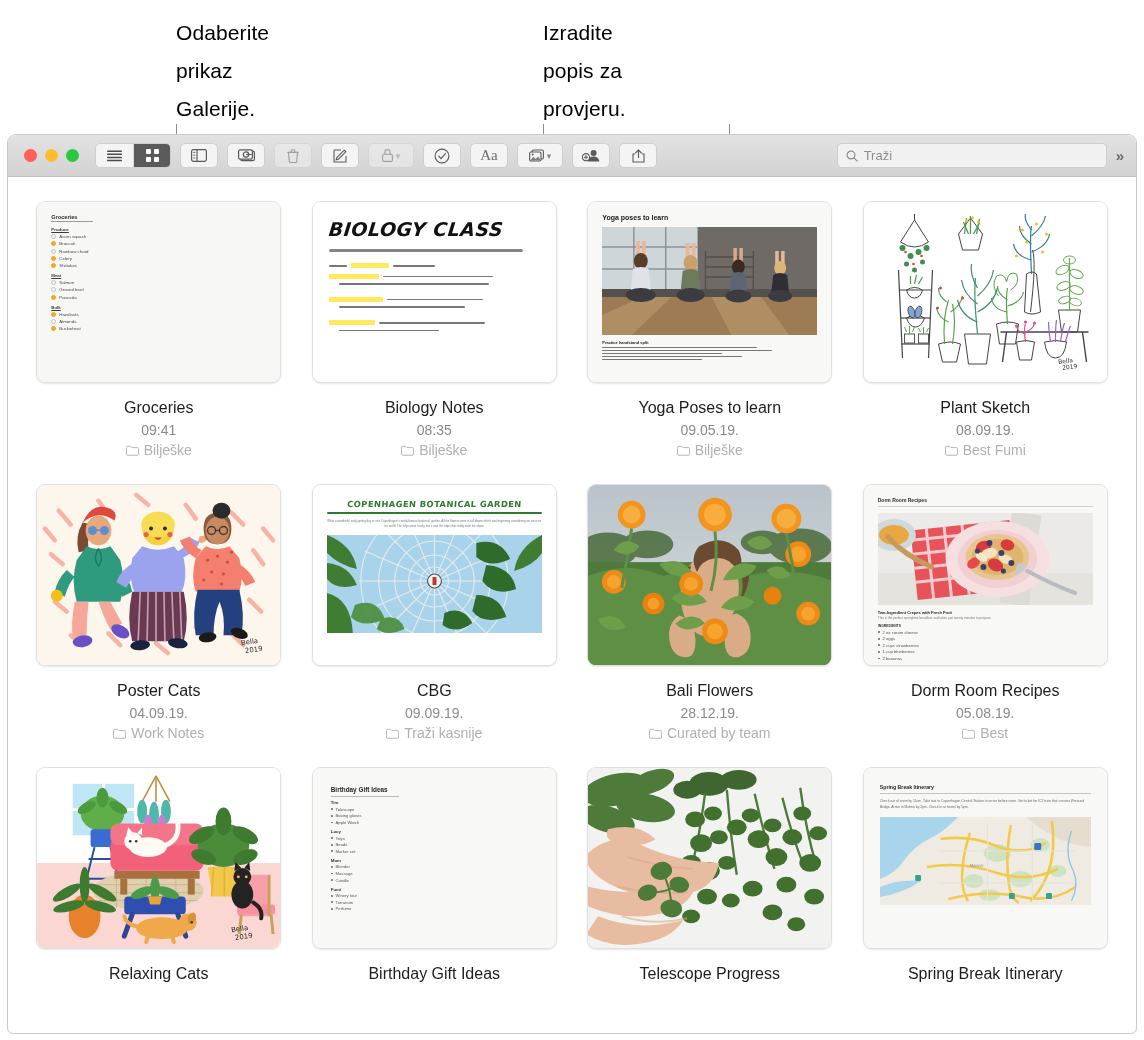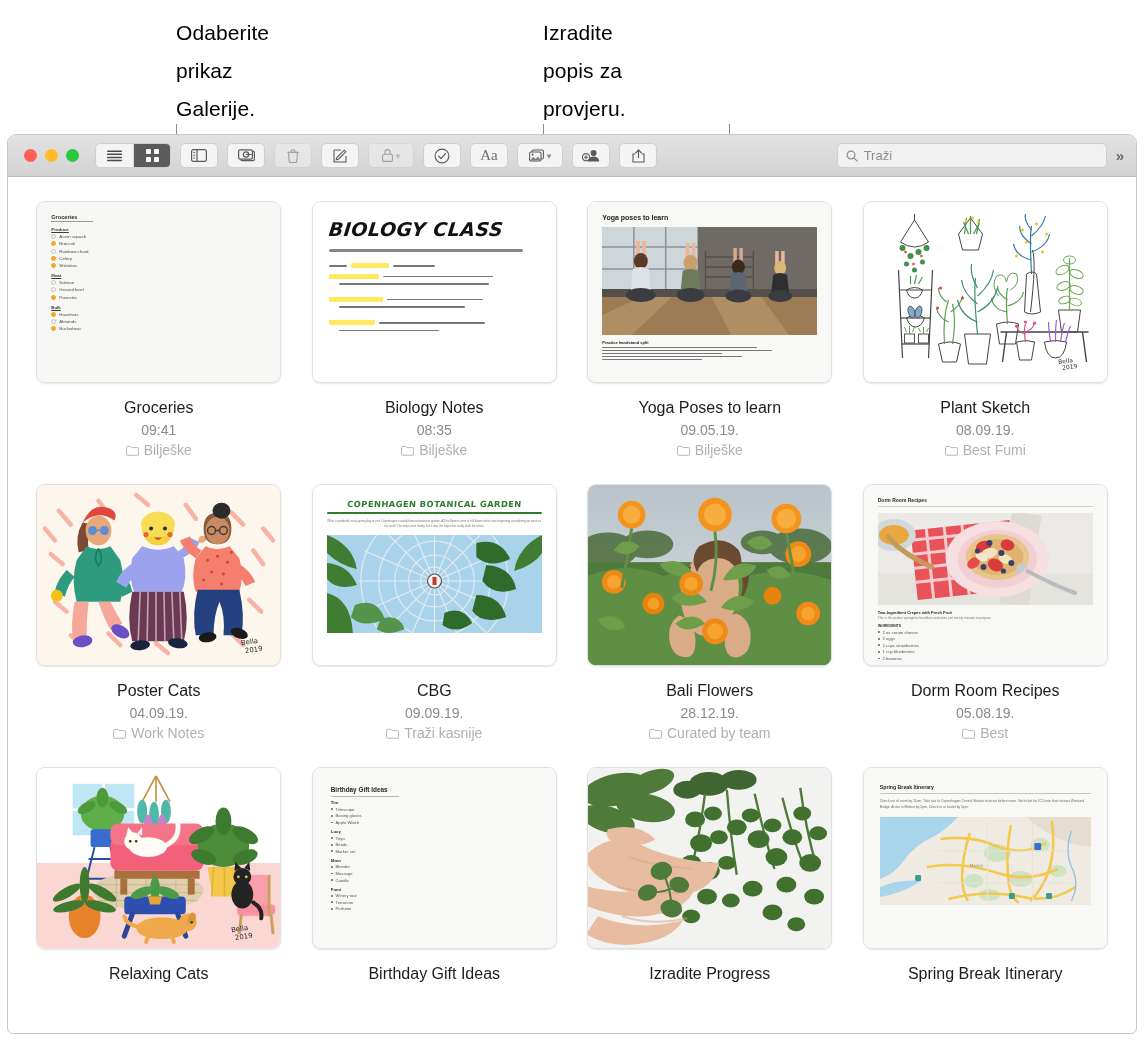--- a/index.html
+++ b/index.html
@@ -1320,21 +1320,21 @@
             <ellipse cx="92" cy="118" rx="10" ry="8" transform="rotate(12 92 118)"></ellipse>
             <ellipse cx="60" cy="126" rx="10" ry="8" transform="rotate(-20 60 126)"></ellipse>
             <ellipse cx="84" cy="142" rx="11" ry="9" transform="rotate(8 84 142)"></ellipse>
           </g>
           <g stroke="#4e7a3a" stroke-width="2" fill="none">
               <path d="M74 104 q10 16 10 38"></path>
               <path d="M92 118 q-12 8 -32 8"></path>
             </g>
         </svg>
       </div>
-      <div class="card-title">Izradite Progress</div>
+      <div class="card-title">Telescope Progress</div>
     </div>
 
     <div class="card">
       <div class="thumb">
         <div class="paper" style="background:#f8f8f6;padding:16px 16px;">
           <div style="font-size:5.2px;font-weight:bold;color:#1f1f1f;">Spring Break Itinerary</div>
           <div style="height:0.6px;background:#c6c6c6;margin-top:3px;"></div>
           <div style="font-size:3.4px;color:#6a6a6a;line-height:1.85;margin-top:4px;">Check out of room by 11am. Take taxi to Copenhagen Central Station to arrive before noon. Get ticket for IC2 train that crosses Øresund Bridge. Arrive in Malmö by 2pm. Check in at hostel by 5pm.</div>
           <div style="margin-top:7px;width:100%;height:88px;overflow:hidden;">
             <svg width="100%" height="100%" viewBox="0 0 216 88" preserveAspectRatio="none">

